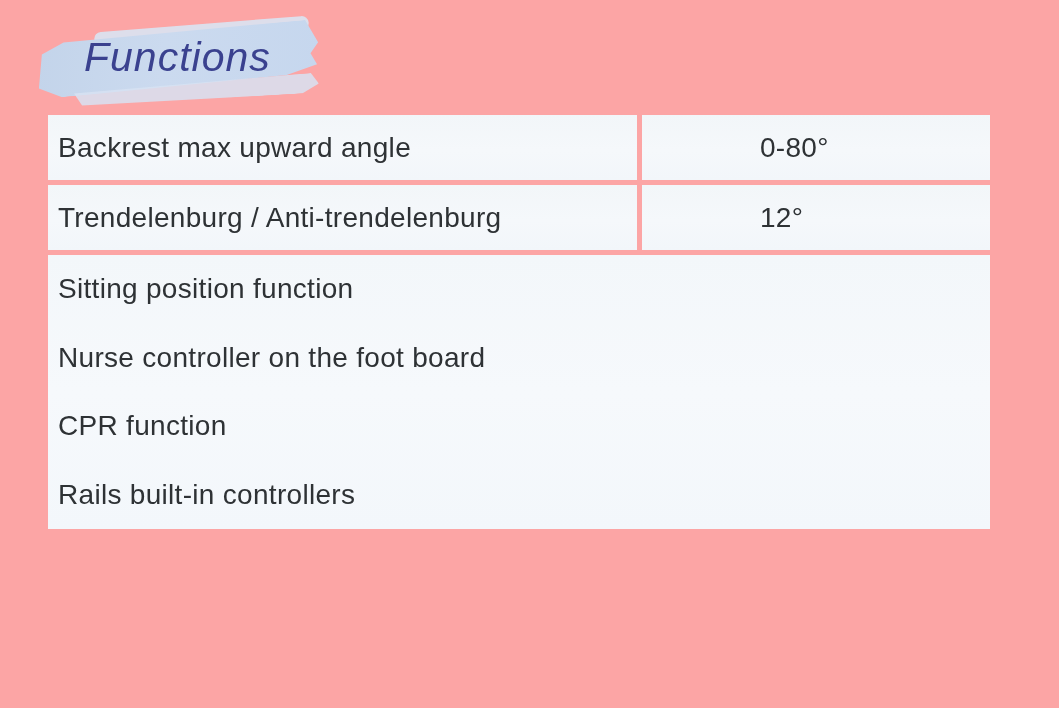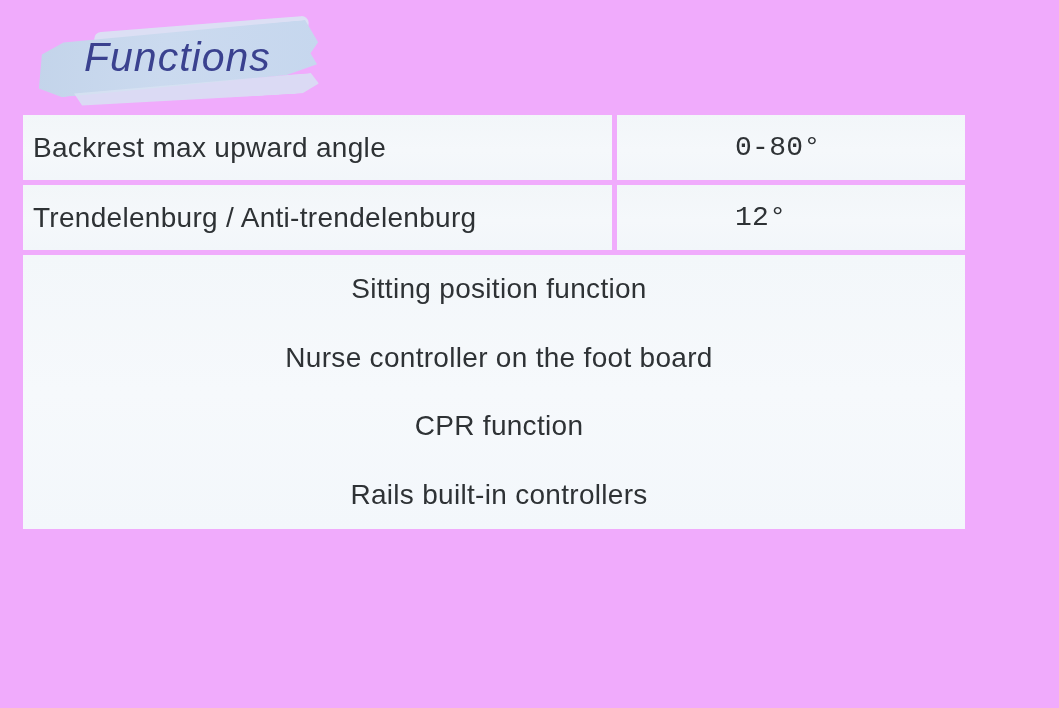--- a/index.html
+++ b/index.html
@@ -5,21 +5,21 @@
   html, body {
     margin: 0;
     padding: 0;
     background: #ffffff;
     font-family: "Liberation Sans", sans-serif;
   }
   .page {
     position: relative;
     width: 1059px;
     height: 708px;
-    background: #f0abfc;
+    background: #fca5a5;
     overflow: hidden;
   }
 
   
   .title-block {
     position: absolute;
     left: 34px;
     top: 14px;
     width: 300px;
     height: 90px;
@@ -67,21 +67,21 @@
     font-style: italic;
     font-weight: 500;
     letter-spacing: 1px;
     color: #3a418f;
     white-space: nowrap;
   }
 
   
   .spec-table {
     position: absolute;
-    left: 23px;
+    left: 48px;
     top: 115px;
     width: 942px;
   }
   .spec-row {
     display: flex;
     gap: 5px;
     height: 65px;
     margin-bottom: 5px;
   }
   .cell {
@@ -90,39 +90,37 @@
     align-items: center;
     box-sizing: border-box;
   }
   .cell.label {
     width: 589px;
     padding-left: 10px;
   }
   .cell.value {
     flex: 1;
     padding-left: 118px;
-    font-family: Liberation Mono, monospace;
   }
   .spec-text {
     font-size: 28px;
     font-weight: 300;
     color: #2e3235;
     letter-spacing: 0.3px;
     white-space: nowrap;
   }
 
   
   .feature-block {
     width: 942px;
     height: 274px;
     background: linear-gradient(180deg, #f3f7fa 0%, #f6f9fc 50%, #f3f7fb 100%);
     display: flex;
     flex-direction: column;
     box-sizing: border-box;
-    align-items: center;
   }
   .feature-row {
     flex: 1;
     display: flex;
     align-items: center;
     padding-left: 10px;
     box-sizing: border-box;
   }
 </style>
 </head>

